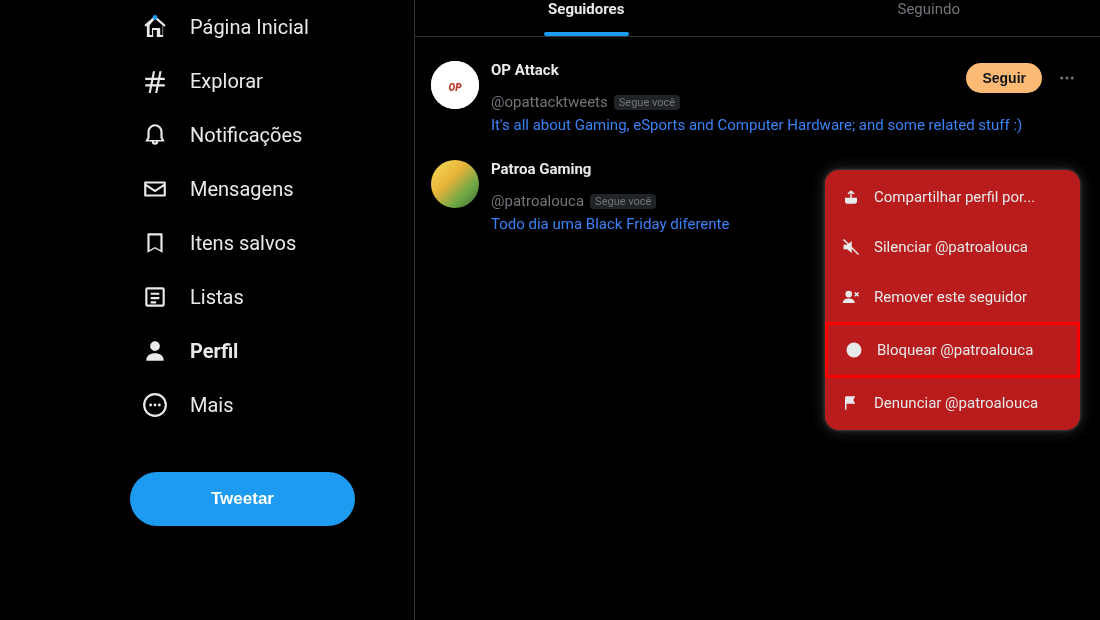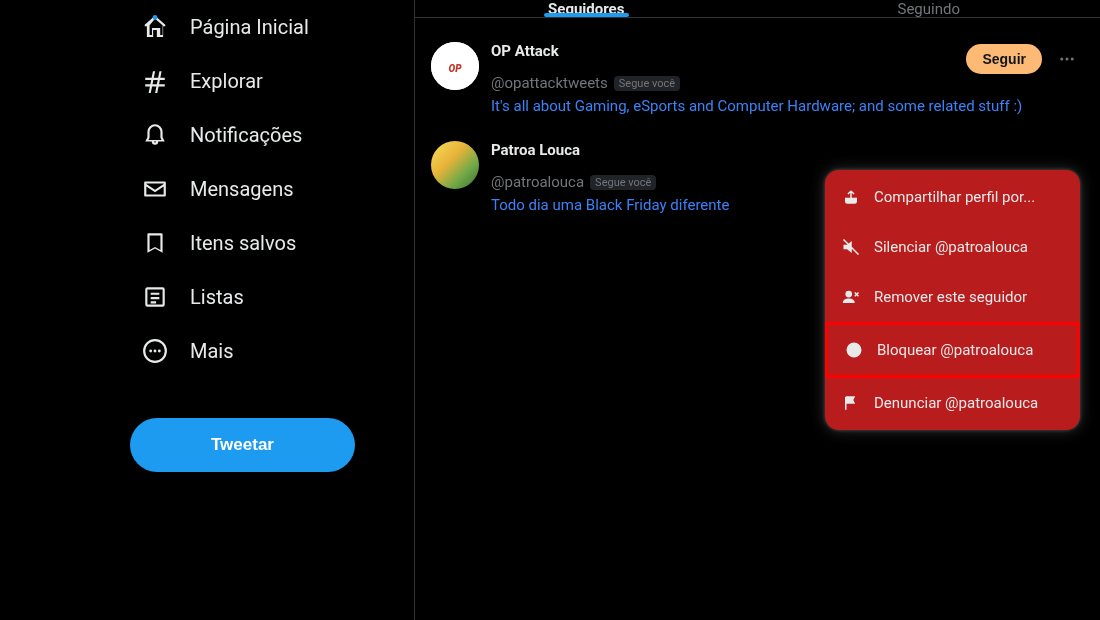--- a/index.html
+++ b/index.html
@@ -53,21 +53,21 @@
       width: 225px;
       cursor: pointer;
     }
     .main {
       flex: 1;
       position: relative;
     }
     .tabs {
       display: flex;
       border-bottom: 1px solid #2f3336;
-      height: 18px;
+      height: 37px;
     }
     .tab {
       flex: 1;
       text-align: center;
       font-size: 15px;
       color: #71767b;
       cursor: pointer;
       position: relative;
       display: flex;
       align-items: flex-start;
@@ -253,20 +253,28 @@
     </span>
     <span class="label">Itens salvos</span>
   </div>
   <div class="nav-item">
     <span class="icon">
       <svg viewBox="0 0 24 24" width="26" height="26">
           <path d="M5 3h14a2 2 0 0 1 2 2v14a2 2 0 0 1-2 2H5a2 2 0 0 1-2-2V5a2 2 0 0 1 2-2zm0 2v14h14V5H5zm3 3h8v2H8V8zm0 4h8v2H8v-2zm0 4h5v2H8v-2z"></path>
         </svg>
     </span>
     <span class="label">Listas</span>
+  </div>
+  <div class="nav-item active">
+    <span class="icon">
+      <svg viewBox="0 0 24 24" width="26" height="26">
+          <path d="M12 12a4.5 4.5 0 1 0 0-9 4.5 4.5 0 0 0 0 9zm0 2c-4.5 0-8 2.5-8 6v1h16v-1c0-3.5-3.5-6-8-6z"></path>
+        </svg>
+    </span>
+    <span class="label">Perfil</span>
   </div>
   <div class="nav-item">
     <span class="icon">
       <svg viewBox="0 0 24 24" width="26" height="26">
           <circle cx="12" cy="12" r="10" fill="none" stroke="currentColor" stroke-width="2"></circle>
           <circle cx="8" cy="12" r="1.3"></circle>
           <circle cx="12" cy="12" r="1.3"></circle>
           <circle cx="16" cy="12" r="1.3"></circle>
         </svg>
     </span>
@@ -316,21 +324,21 @@
         </div>
         <div class="bio">It's all about Gaming, eSports and Computer Hardware; and some related stuff :)</div>
       </div>
     </div>
 
     <div class="follower">
       <div class="avatar img"></div>
       <div class="follower-body">
         <div class="follower-header">
           <div class="follower-info">
-            <div class="name">Patroa Louca</div>
+            <div class="name">Patroa Gaming</div>
             <div class="handle-row">
               <span class="handle">@patroalouca</span>
               <span class="badge">Segue você</span>
             </div>
           </div>
         </div>
         <div class="bio">Todo dia uma Black Friday diferente</div>
       </div>
     </div>
 

